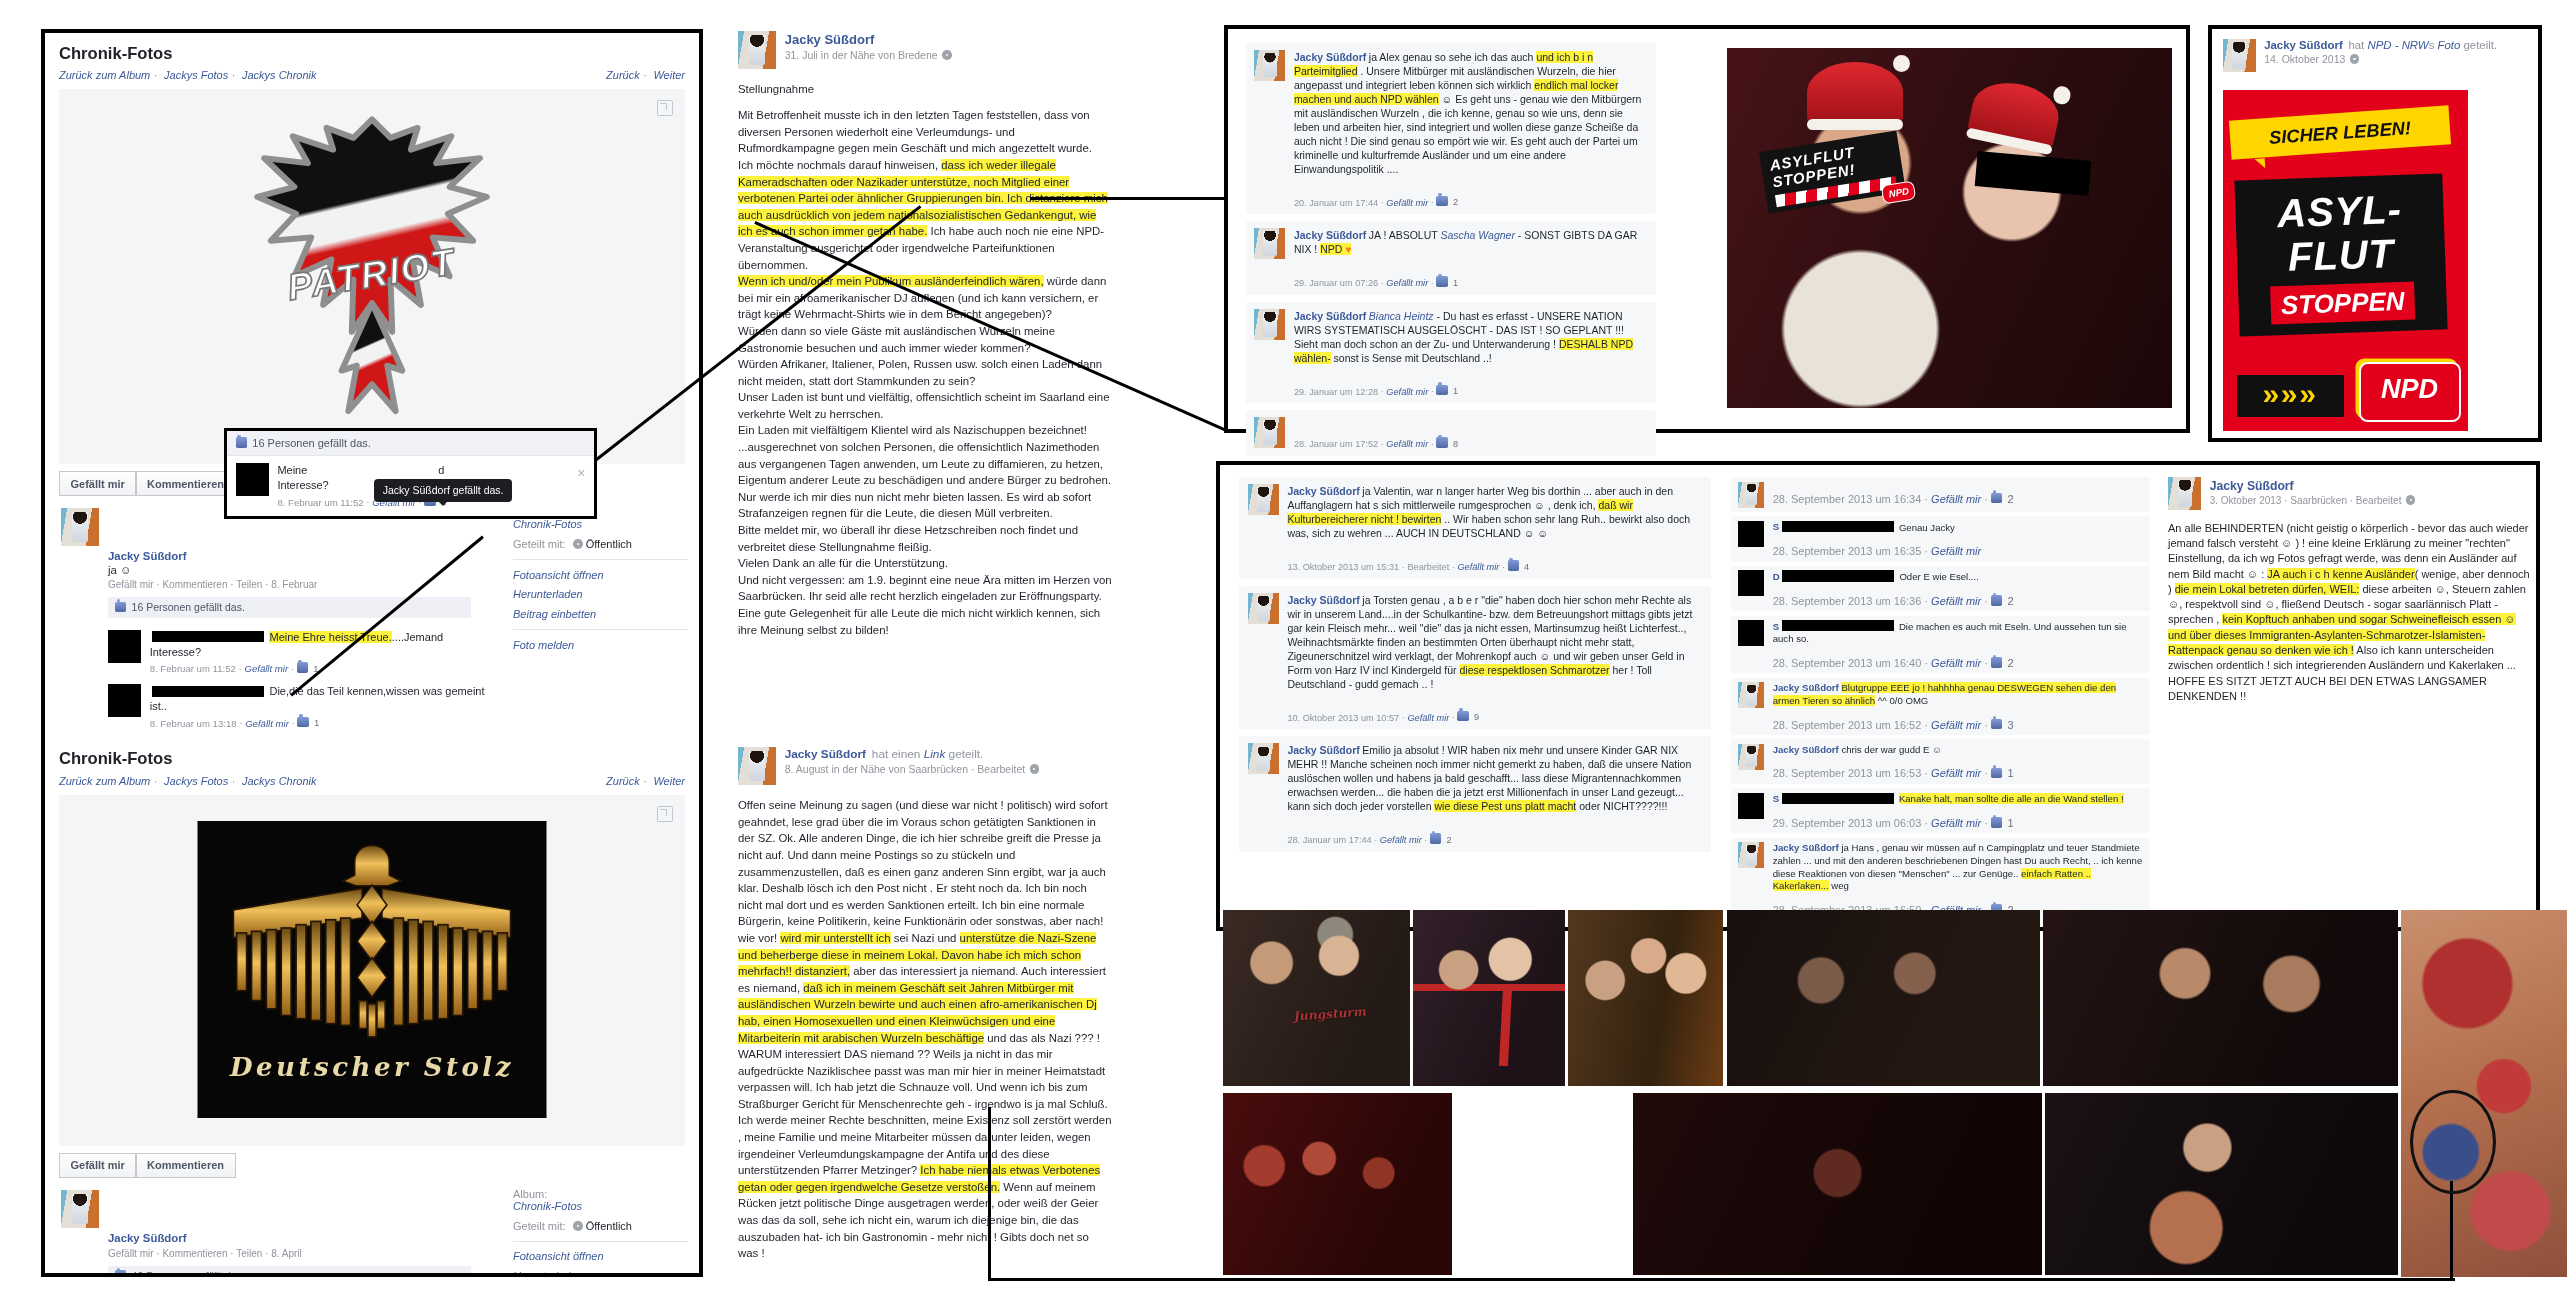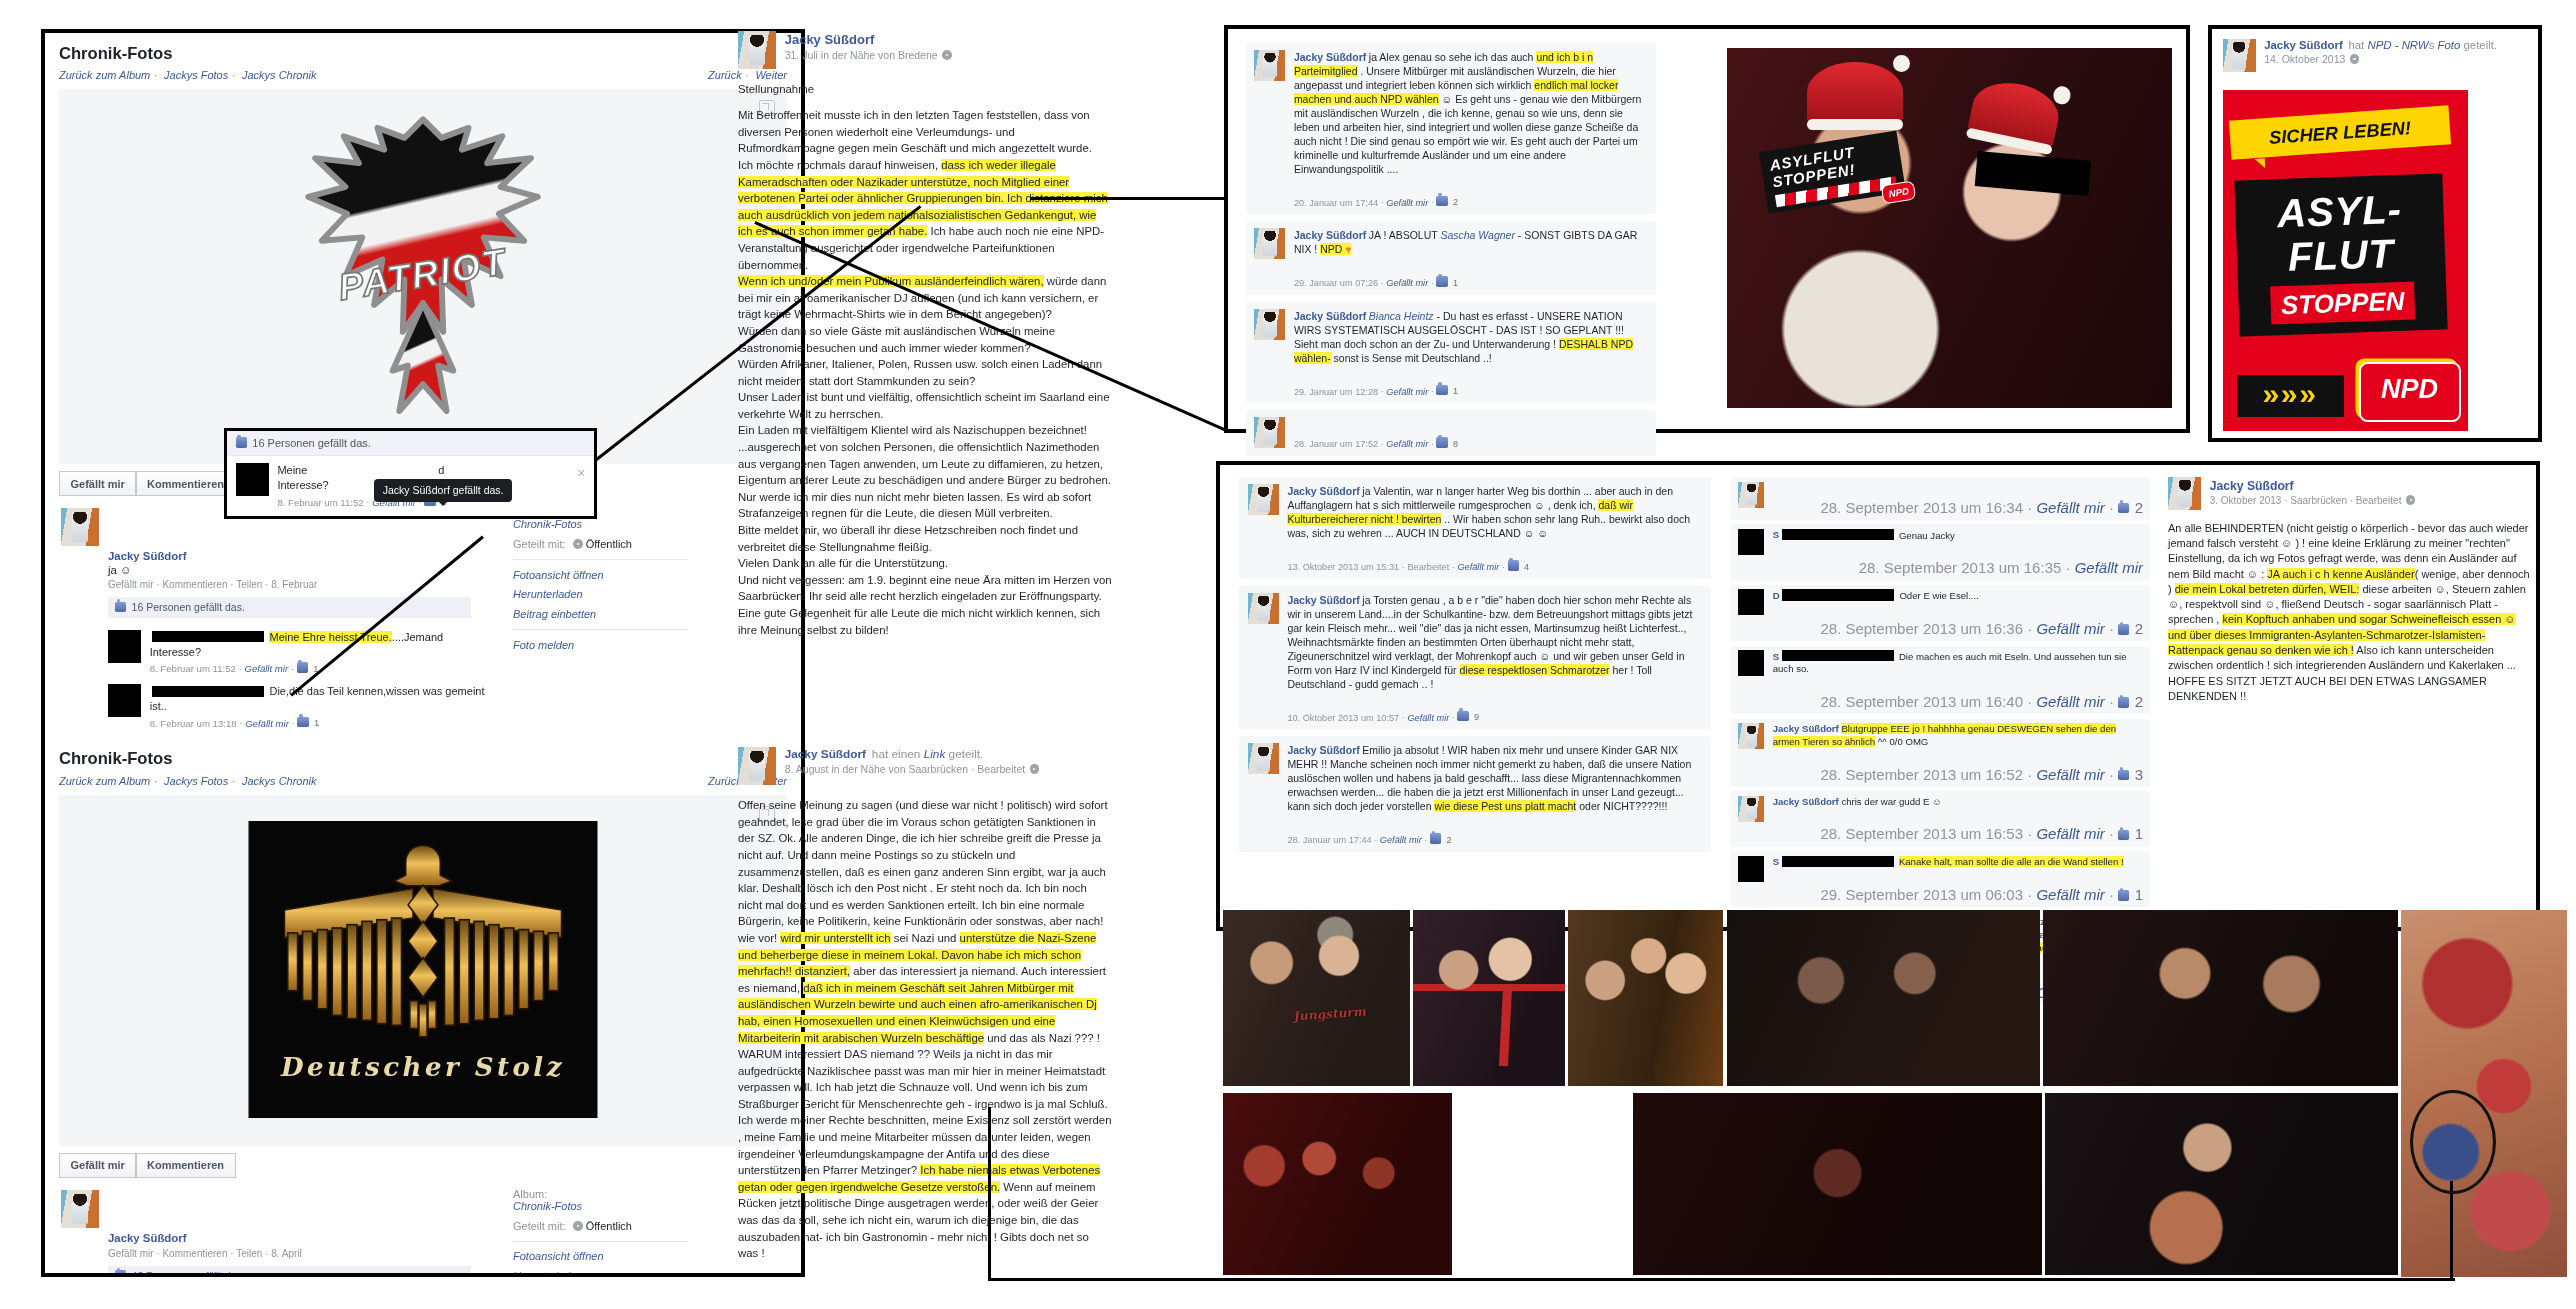--- a/index.html
+++ b/index.html
@@ -6,21 +6,21 @@
   #canvas{position:relative;width:2576px;height:1310px;background:#fff;overflow:hidden;
           font-family:"Liberation Sans",sans-serif;color:#1d2129;}
   .abs{position:absolute;}
   a{text-decoration:none;cursor:pointer;}
   .lnk{color:#3b5998;font-style:italic;}
   .nm{color:#3b5998;font-weight:bold;margin-right:2.6px;}
   .hl{background:#fdf33c;}
   .gap{margin-left:131px;}
   
   .blackbox{border:4.4px solid #000;background:#fff;box-sizing:border-box;}
-  .panel-left{left:41px;top:29px;width:764px;height:1248px;padding:10.5px 14px;overflow:hidden;}
+  .panel-left{left:41px;top:29px;width:662px;height:1248px;padding:10.5px 14px;overflow:hidden;}
   .box-rt{left:1224px;top:24.5px;width:966px;height:408px;}
   .box-npd{left:2208px;top:24.5px;width:334px;height:417px;}
   .box-band{left:1216px;top:461px;width:1324px;height:470px;}
   
   .cardtitle{font-size:16.6px;font-weight:bold;color:#20232a;}
   .crumbrow{display:flex;justify-content:space-between;font-size:11px;margin-top:5.2px;}
   .crumbrow .sep{color:#90949c;margin:0 3.5px;}
   .stage{position:relative;background:#f4f5f6;margin-top:8.7px;}
   .ic-expand{position:absolute;right:12.2px;top:10.5px;width:14px;height:14px;border:1.7px solid #c3c6cc;
              border-radius:1.7px;}
@@ -82,21 +82,21 @@
   .mbody{margin-top:12.2px;font-size:11.4px;line-height:16.6px;}
   .para{margin:0;}
   
   .cthread .fbc{background:#f6f7f8;border-radius:2.6px;padding:7px 8.7px;margin-bottom:7px;}
   .cthread .ct{font-size:10.5px;line-height:14px;}
   .cthread .meta{font-size:9.2px;margin-top:20px;}
   .cthread .av{width:31px;height:31px;}
   .compact .ct{font-size:9.6px;line-height:12.7px;}
   .compact .fbc{padding:4.4px 7px;margin-bottom:4.4px;}
   .compact .av{width:26px;height:26px;}
-  .compact .meta{font-size:15px;margin-top:17px;text-align:right;}
+  .compact .meta{font-size:11px;margin-top:11px;}
   
   .photo{position:absolute;overflow:hidden;}
   .ph-santa{background:
      radial-gradient(circle at 30% 32%,#d9a889 0 12%,rgba(0,0,0,0) 13%),
      radial-gradient(circle at 64% 40%,#e8c3ae 0 13%,rgba(0,0,0,0) 14%),
      radial-gradient(circle at 30% 78%,#e8e2d8 0 18%,rgba(0,0,0,0) 19%),
      linear-gradient(115deg,#471317,#2a0c0e 55%,#1c0708);}
   .hat{position:absolute;background:linear-gradient(#e02830,#a01218);border-radius:60% 60% 10% 10%;}
   .hat::after{content:"";position:absolute;left:0;bottom:-7px;width:100%;height:10.5px;background:#f4f0ea;border-radius:7px;}
   .hat::before{content:"";position:absolute;right:-7px;top:-7px;width:17.5px;height:17.5px;background:#f4f0ea;border-radius:50%;}

